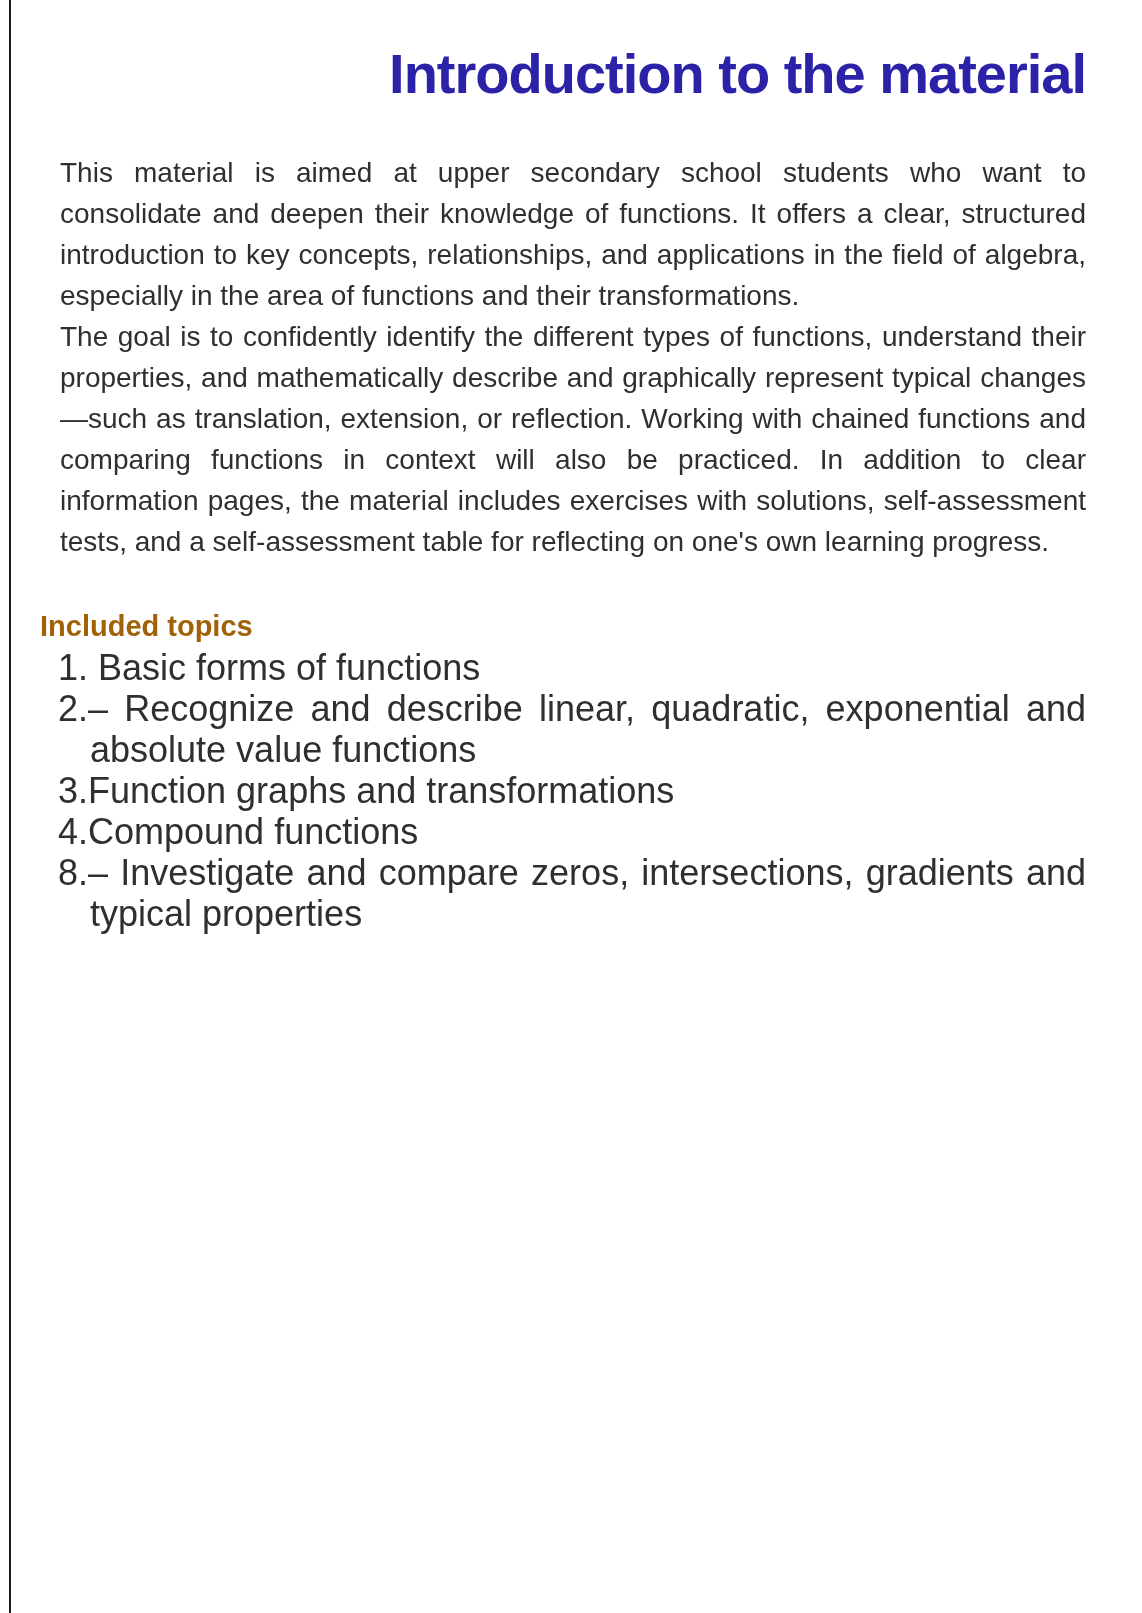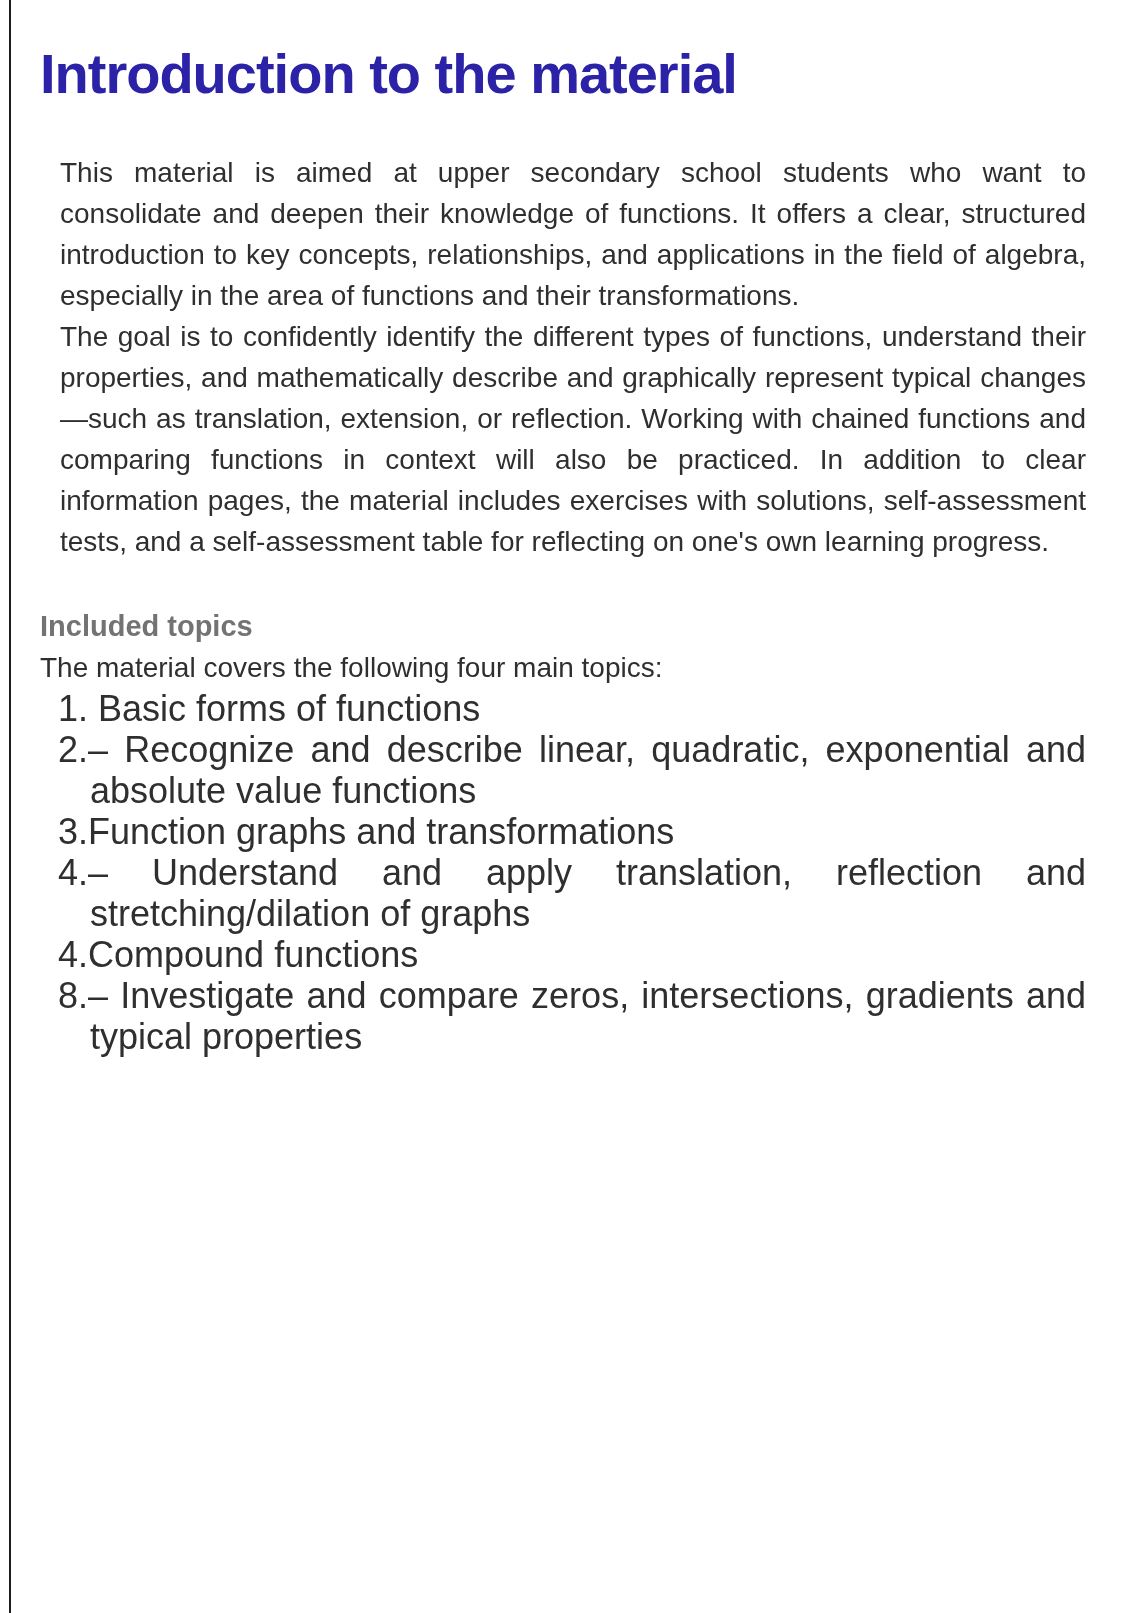--- a/index.html
+++ b/index.html
@@ -26,41 +26,41 @@
     background: #1c1c1c;
   }
   .content {
     position: absolute;
     left: 40px;
     top: 0;
     width: 1046px;
   }
   .doc-title {
     margin-top: 42px;
-    text-align: left;
+    text-align: right;
     font-size: 56px;
     line-height: 1.15;
     font-weight: 800;
     letter-spacing: -1px;
     color: #2b22a8;
   }
   .body-text {
     margin-top: 46px;
     font-size: 28px;
     line-height: 41px;
     color: #2f2f2f;
     text-align: justify;
   }
   .paragraph { text-align: justify; margin-left: 20px; }
   .section-heading {
     margin-top: 44px;
     font-size: 29px;
     line-height: 41px;
     font-weight: 700;
-    color: #737373;
+    color: #a16207;
   }
   .topics-intro {
     font-size: 28px;
     line-height: 41px;
     color: #2f2f2f;
     text-align: left;
   }
   .topics-list {
     list-style: none;
   }
@@ -83,25 +83,23 @@
 
     <h1 class="doc-title">Introduction to the material</h1>
 
     <div class="body-text">
       <p class="paragraph">This material is aimed at upper secondary school students who want to consolidate and deepen their knowledge of functions. It offers a clear, structured introduction to key concepts, relationships, and applications in the field of algebra, especially in the area of functions and their transformations.</p>
       <p class="paragraph">The goal is to confidently identify the different types of functions, understand their properties, and mathematically describe and graphically represent typical changes—such as translation, extension, or reflection. Working with chained functions and comparing functions in context will also be practiced. In addition to clear information pages, the material includes exercises with solutions, self-assessment tests, and a self-assessment table for reflecting on one's own learning progress.</p>
     </div>
 
     <h2 class="section-heading">Included topics</h2>
 
-    <p class="topics-intro">The material covers the following four main topics:</p>
 
     <ul class="topics-list">
       <li class="topic-item">1. Basic forms of functions</li>
       <li class="topic-item">2.– Recognize and describe linear, quadratic, exponential and absolute value functions</li>
       <li class="topic-item">3.Function graphs and transformations</li>
-      <li class="topic-item">4.– Understand and apply translation, reflection and stretching/dilation of graphs</li>
       <li class="topic-item">4.Compound functions</li>
       <li class="topic-item">8.– Investigate and compare zeros, intersections, gradients and typical properties</li>
     </ul>
 
   </div>
 </div>
 
 </body></html>

